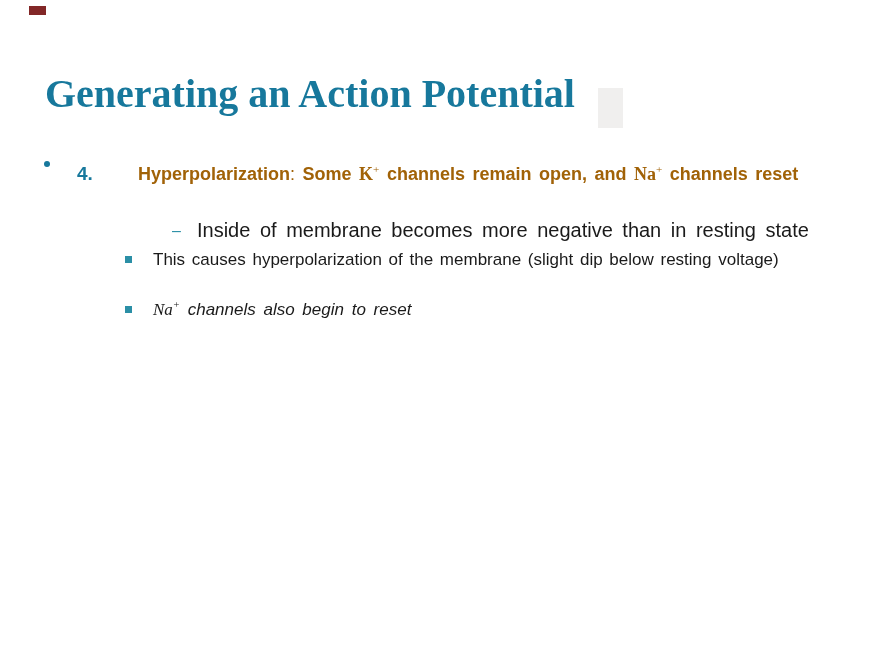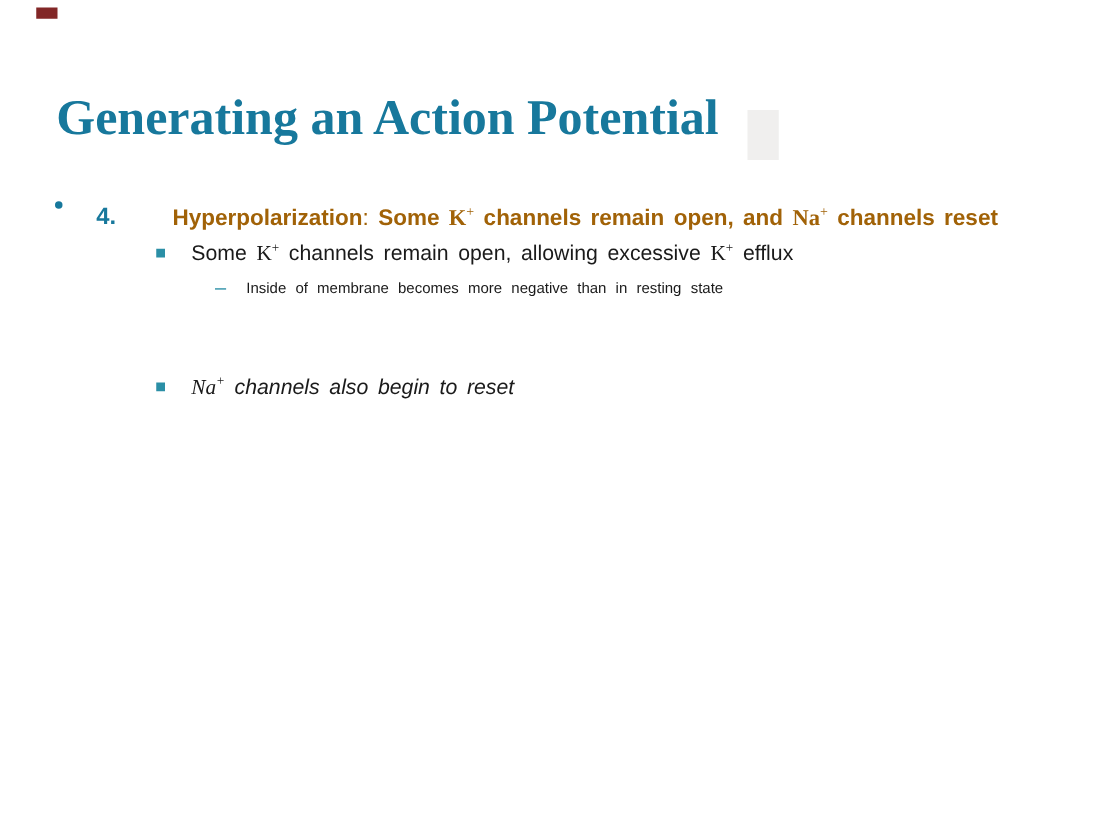--- a/index.html
+++ b/index.html
@@ -36,21 +36,21 @@
   sup.ion{font-size:0.62em;vertical-align:super;line-height:0;}
 
   .bullet-row{position:absolute;display:flex;align-items:flex-start;}
   .marker-cell{flex:0 0 28px;padding-top:7px;}
   .sq{display:block;width:7px;height:7px;background:var(--bullet-teal);}
   .btext{margin:0;font-size:17px;line-height:22px;word-spacing:3px;color:var(--body-text);}
   .row-b1{left:125px;top:192px;width:720px;}
   .row-b1sub{left:172px;top:220px;width:700px;}
   .row-b1sub .marker-cell{flex:0 0 25px;padding-top:0;}
   .dash{font-size:16px;line-height:21px;color:var(--bullet-teal);font-weight:normal;}
-  .row-b1sub .btext{font-size:12px;line-height:21px;word-spacing:4px;}
+  .row-b1sub .btext{font-size:20px;line-height:21px;word-spacing:4px;}
   .row-b2{left:125px;top:249px;width:680px;}
   .row-b2 .btext{width:628px;text-align:justify;word-spacing:2px;}
   .row-b3{left:125px;top:299px;width:600px;font-style:italic;}
 </style>
 </head>
 <body>
 
 <div class="slide">
 
   <div class="mark-tl"></div>
@@ -58,32 +58,32 @@
   <h1 class="title">Generating an Action Potential</h1>
   <div class="title-artifact"></div>
 
   <span class="stray-dot"></span>
 
   <div class="main-point">
     <span class="num">4.</span>
     <p class="ptext"><b>Hyperpolarization</b><span class="colon">: </span><b>Some </b><b class="ion">K</b><sup class="ion">+</sup><b> channels remain open, and </b><b class="ion">Na</b><sup class="ion">+</sup><b> channels reset</b></p>
   </div>
 
-  <div class="bullet-row row-b1">
-    <span class="marker-cell">
-        <span class="sq"></span>
-      </span>
-    <p class="btext"><span>Some </span><span class="ion">K</span><sup class="ion">+</sup><span> channels remain open, allowing excessive </span><span class="ion">K</span><sup class="ion">+</sup><span> efflux</span></p>
-  </div>
 
   <div class="bullet-row row-b1sub">
     <span class="marker-cell dash">–</span>
     <p class="btext">Inside of membrane becomes more negative than in resting state</p>
   </div>
 
+  <div class="bullet-row row-b2">
+    <span class="marker-cell">
+        <span class="sq"></span>
+      </span>
+    <p class="btext">This causes hyperpolarization of the membrane (slight dip below resting voltage)</p>
+  </div>
 
   <div class="bullet-row row-b3">
     <span class="marker-cell">
         <span class="sq"></span>
       </span>
     <p class="btext"><span class="ion">Na</span><sup class="ion">+</sup><span> channels also begin to reset</span></p>
   </div>
 
   <div class="mark-bl"></div>
 

